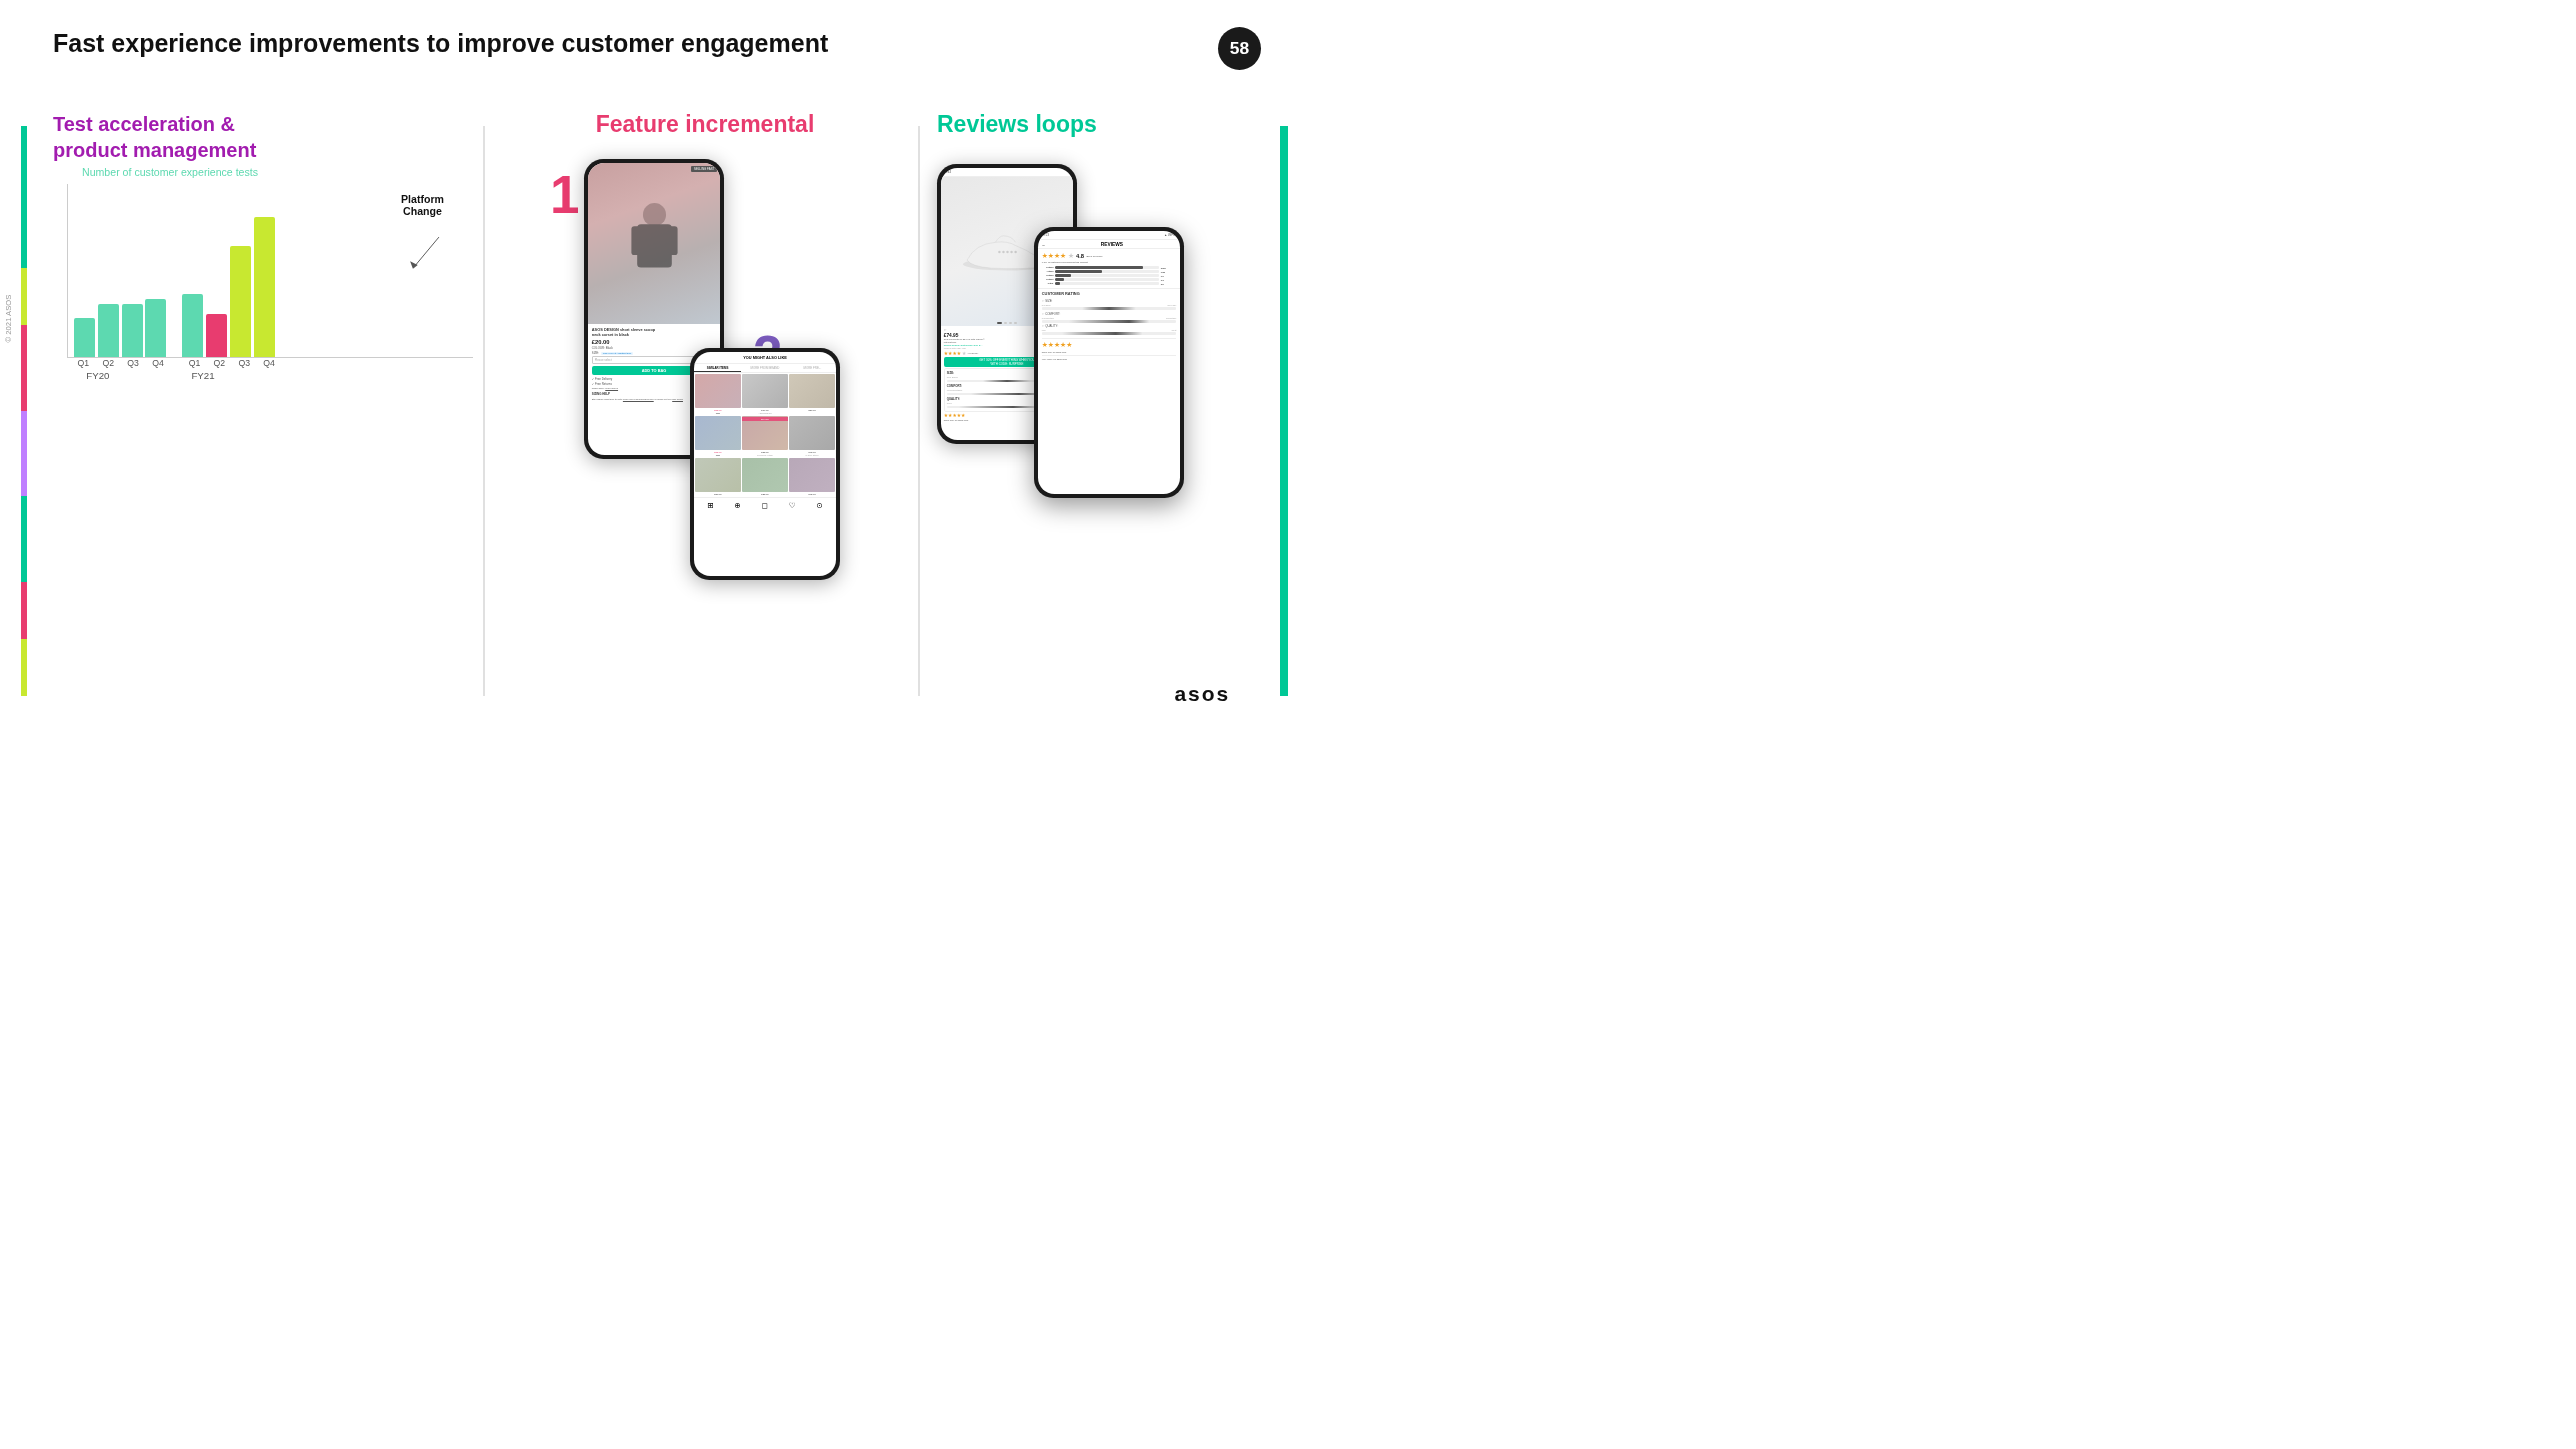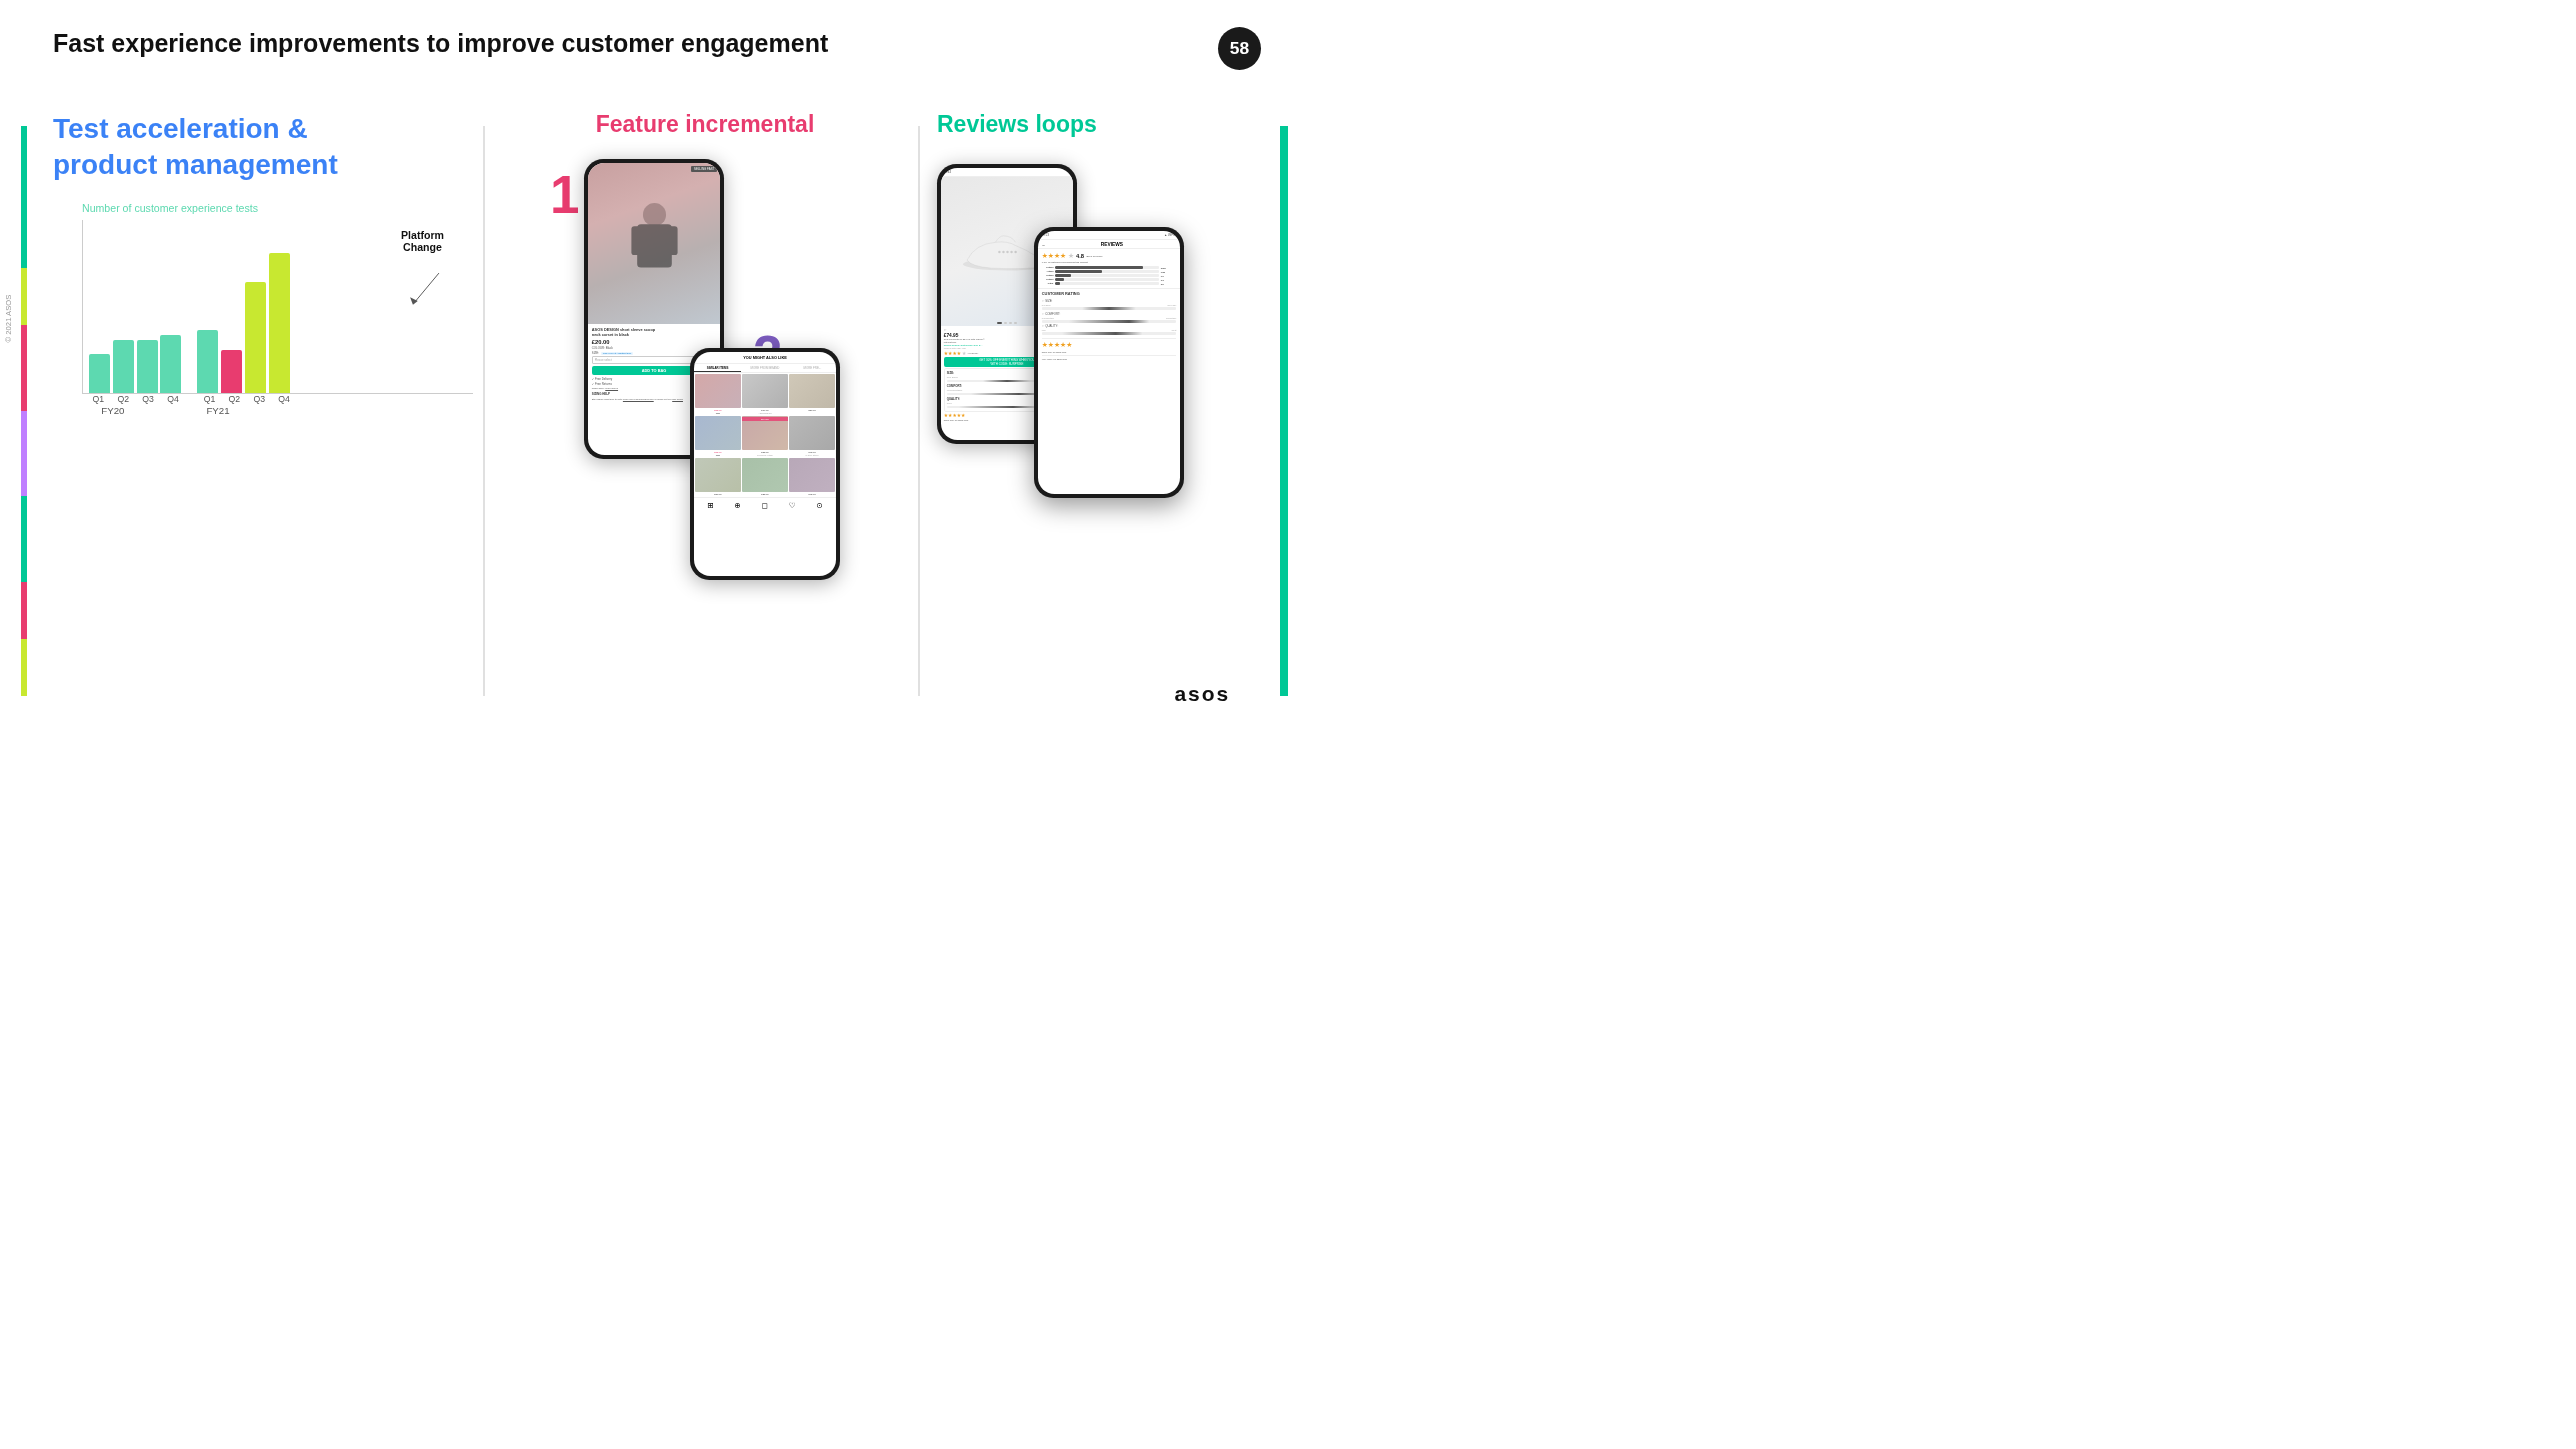--- a/index.html
+++ b/index.html
@@ -62,36 +62,36 @@
     }
 
     
     .left-section {
       position: absolute;
       left: 53px;
       top: 111px;
       width: 420px;
     }
     .section-title-cyan {
-      font-size: 28px;
+      font-size: 20px;
       font-weight: 700;
-      color: #3b82f6;
+      color: #a21caf;
       line-height: 1.3;
-      margin-bottom: 18px;
+      margin-bottom: 3px;
     }
     .chart-label {
       color: #5dd9b0;
       font-size: 10.6px;
       margin-bottom: 5.8px;
       margin-left: 29px;
     }
     .bar-chart {
       position: relative;
       height: 203px;
-      margin-left: 29px;
+      margin-left: 14px;
       margin-bottom: 7.7px;
     }
     .chart-area {
       display: flex;
       align-items: flex-end;
       height: 174px;
       gap: 3.9px;
       border-left: 1px solid #ccc;
       border-bottom: 1px solid #ccc;
       padding: 0 5.8px;

